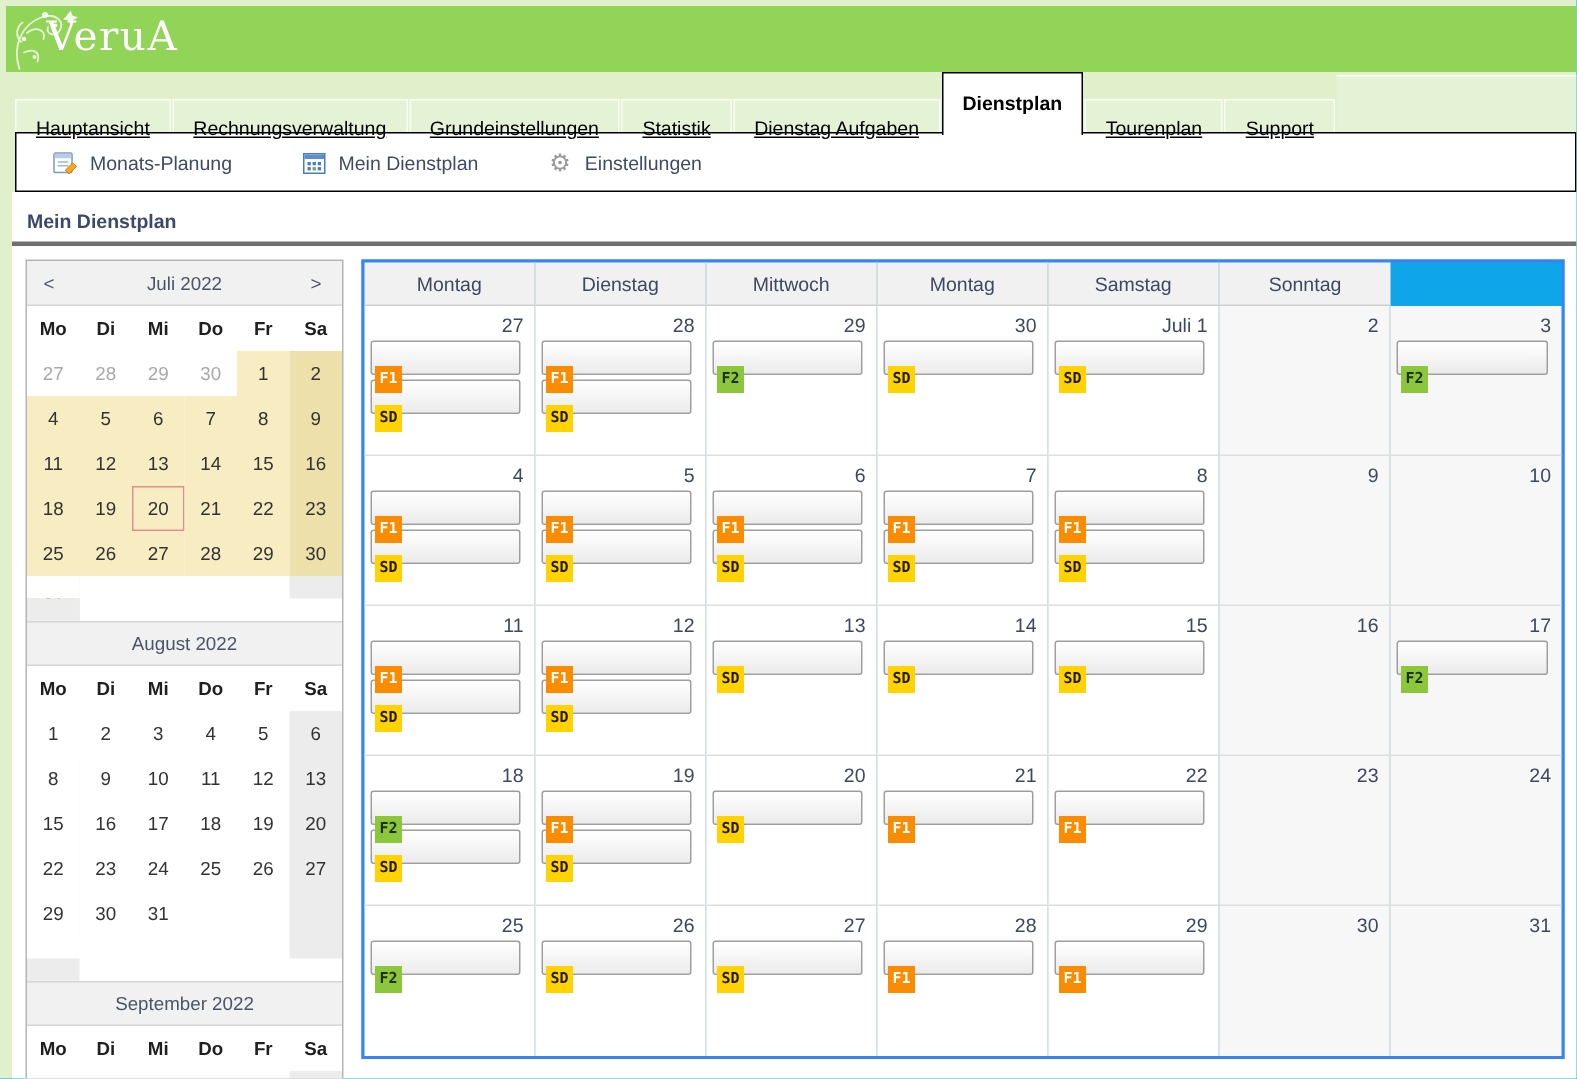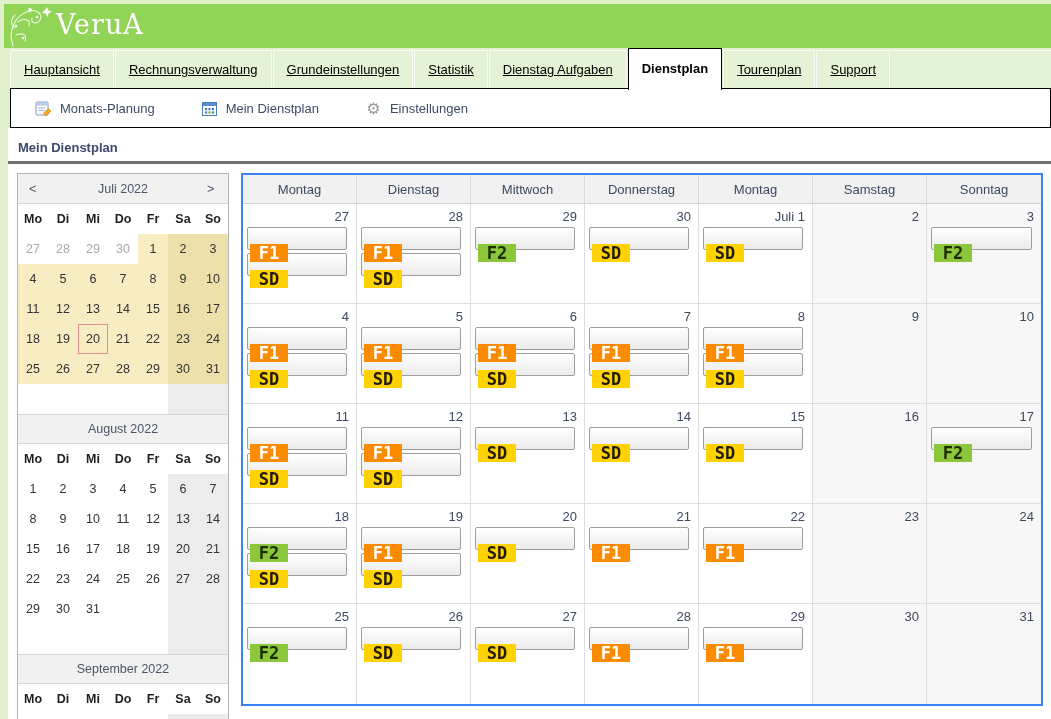--- a/index.html
+++ b/index.html
@@ -6,25 +6,25 @@
   html,body { margin:0; padding:0; }
   body {
     width:1051px; height:719px; overflow:hidden;
     background:#dff0cb;
     font-family:"Liberation Sans", sans-serif;
     -webkit-font-smoothing:antialiased;
   }
   
   .topbar{ margin:4px 0 0 4px; height:44px; background:#92d457; position:relative; overflow:hidden; }
   .flourish{ position:absolute; left:2px; top:0; }
-  .logo{ position:absolute; left:52px; top:5px; color:#fff;
+  .logo{ position:absolute; left:27px; top:5px; color:#fff;
          font-family:"DejaVu Serif", serif; font-size:27px; letter-spacing:1px; }
   
   .tabbar{ display:flex; align-items:flex-end; height:40px; padding-left:10px; position:relative; z-index:2; }
-  .tab{ height:38px; line-height:37px; padding:0 13px; background:#e4f3d5;
+  .tab{ height:22px; line-height:37px; padding:0 13px; background:#e4f3d5;
         border:1px solid #fafdf6; border-bottom:none; margin-right:1px;
         font-size:13px; color:#000; text-decoration:underline; cursor:pointer; white-space:nowrap; }
   .tab.active{ background:#fff; border:1px solid #000; border-bottom:none;
         height:42px; line-height:40px; margin-bottom:-2px; position:relative; z-index:3;
         font-weight:bold; text-decoration:none; }
   .tab-filler{ flex:1; height:38px; background:#e4f3d5; border-top:1px solid #fafdf6; }
   
   .subnav{ margin-left:10px; height:40px; background:#fff; border:1px solid #000;
            display:flex; align-items:center; gap:46px; padding-left:24px; position:relative; z-index:1; }
   .snav-link{ display:inline-flex; align-items:center; gap:8px; color:#3d4c66;
@@ -37,21 +37,21 @@
   .page-title{ margin:0; padding:12px 0 6px 10px; font-size:13px; font-weight:bold; color:#3b4a6b; }
   .rule{ height:3px; background:#707070; }
   .cal-wrap{ display:flex; gap:12px; padding:9px 8px 0 9px; align-items:flex-start; }
   
   .mini{ width:212px; height:547px; overflow:hidden; border:1px solid #b5b5b5; background:#fff; flex:none; }
   .mc-head{ height:30px; background:#f1f1f1; border-bottom:1px solid #d6d6d6;
             display:flex; align-items:center; justify-content:space-between;
             padding:0 11px; font-size:12.5px; color:#4a5668; }
   .mc-month + .mc-month .mc-head{ border-top:1px solid #d6d6d6;text-align:right; }
   .mc-nav{ width:10px; cursor:pointer; color:#4a5668; }
-  .mc-dow, .mc-row{ display:grid; grid-template-columns:repeat(7,1fr); height:30px; }
+  .mc-dow, .mc-row{ display:grid; grid-template-columns:repeat(6,1fr); height:30px; }
   .mc-dowc{ text-align:center; line-height:30px; font-weight:bold; font-size:12.5px; color:#1f1f1f; }
   .mc-c{ text-align:center; line-height:30px; font-size:12.5px; color:#333; cursor:pointer; }
   .t-out{ color:#a9a9a9; background:#fff; }
   .t-in{ background:#f8ecc3; }
   .t-inwe{ background:#eee0ab; }
   .t-today{ background:#f8ecc3; box-shadow:inset 0 0 0 1px #e08f8f; }
   .t-wd{ background:#fff; }
   .t-we{ background:#ececec; }
   
   .maincal{ flex:1; border:2px solid #3b82f6; background:#0ea5e9; }
@@ -61,22 +61,22 @@
           font-size:13px; color:#3c4961; }
   .cal-h:last-child{ border-right:none; }
   .cal-cell{ height:100px; background:#fff; border-right:1px solid #dedede; border-bottom:1px solid #dedede; overflow:hidden; }
   .cal-cell:nth-child(7n){ border-right:none; }
   .cal-cell:nth-child(n+29){ border-bottom:none; }
   .cal-cell.we{ background:#f7f7f7; }
   .cal-dn{ text-align:right; padding:5px 7px 3px 0; font-size:13px; color:#3c4961; height:23px; }
   .entry{ height:23px; margin:0 9px 3px 4px; border:1px solid #9e9e9e; border-radius:2px;
           background:linear-gradient(#ffffff,#ebebeb); display:flex; align-items:center;
           padding-left:2px; cursor:pointer; }
-  .badge{ width:38px; height:18px; display:flex; align-items:center; justify-content:center;
-          font-family:"DejaVu Sans Mono", monospace; font-weight:bold; font-size:17px;margin-top:28px; }
+  .badge{ width:18px; height:18px; display:flex; align-items:center; justify-content:center;
+          font-family:"DejaVu Sans Mono", monospace; font-weight:bold; font-size:10px;margin-top:28px; }
 </style>
 </head>
 <body>
 
 <div class="topbar">
   <span class="flourish">
     <svg width="120" height="44" viewBox="0 0 120 44" xmlns="http://www.w3.org/2000/svg">
       <g stroke="#ffffff" fill="none" opacity="0.8" stroke-width="1.2" stroke-linecap="round">
         <path d="M7 42 C 2 27, 8 12, 23 7"></path>
         <path d="M23 7 C 31 5, 37 10, 34 16 C 31 21, 24 19, 26 14"></path>
@@ -316,21 +316,20 @@
             <span class="mc-c t-we">4</span>
           </div>
         </div>
       </div>
 
     <div class="maincal">
       <div class="cal-header">
           <div class="cal-h">Montag</div>
           <div class="cal-h">Dienstag</div>
           <div class="cal-h">Mittwoch</div>
-          <div class="cal-h">Donnerstag</div>
           <div class="cal-h">Montag</div>
           <div class="cal-h">Samstag</div>
           <div class="cal-h">Sonntag</div>
         </div>
       <div class="cal-grid">
           <div class="cal-cell">
             <div class="cal-dn">27</div>
             <div class="entry">
               <span class="badge" style="background: rgb(251, 139, 0); color: rgb(255, 255, 255);">F1</span>
             </div>

